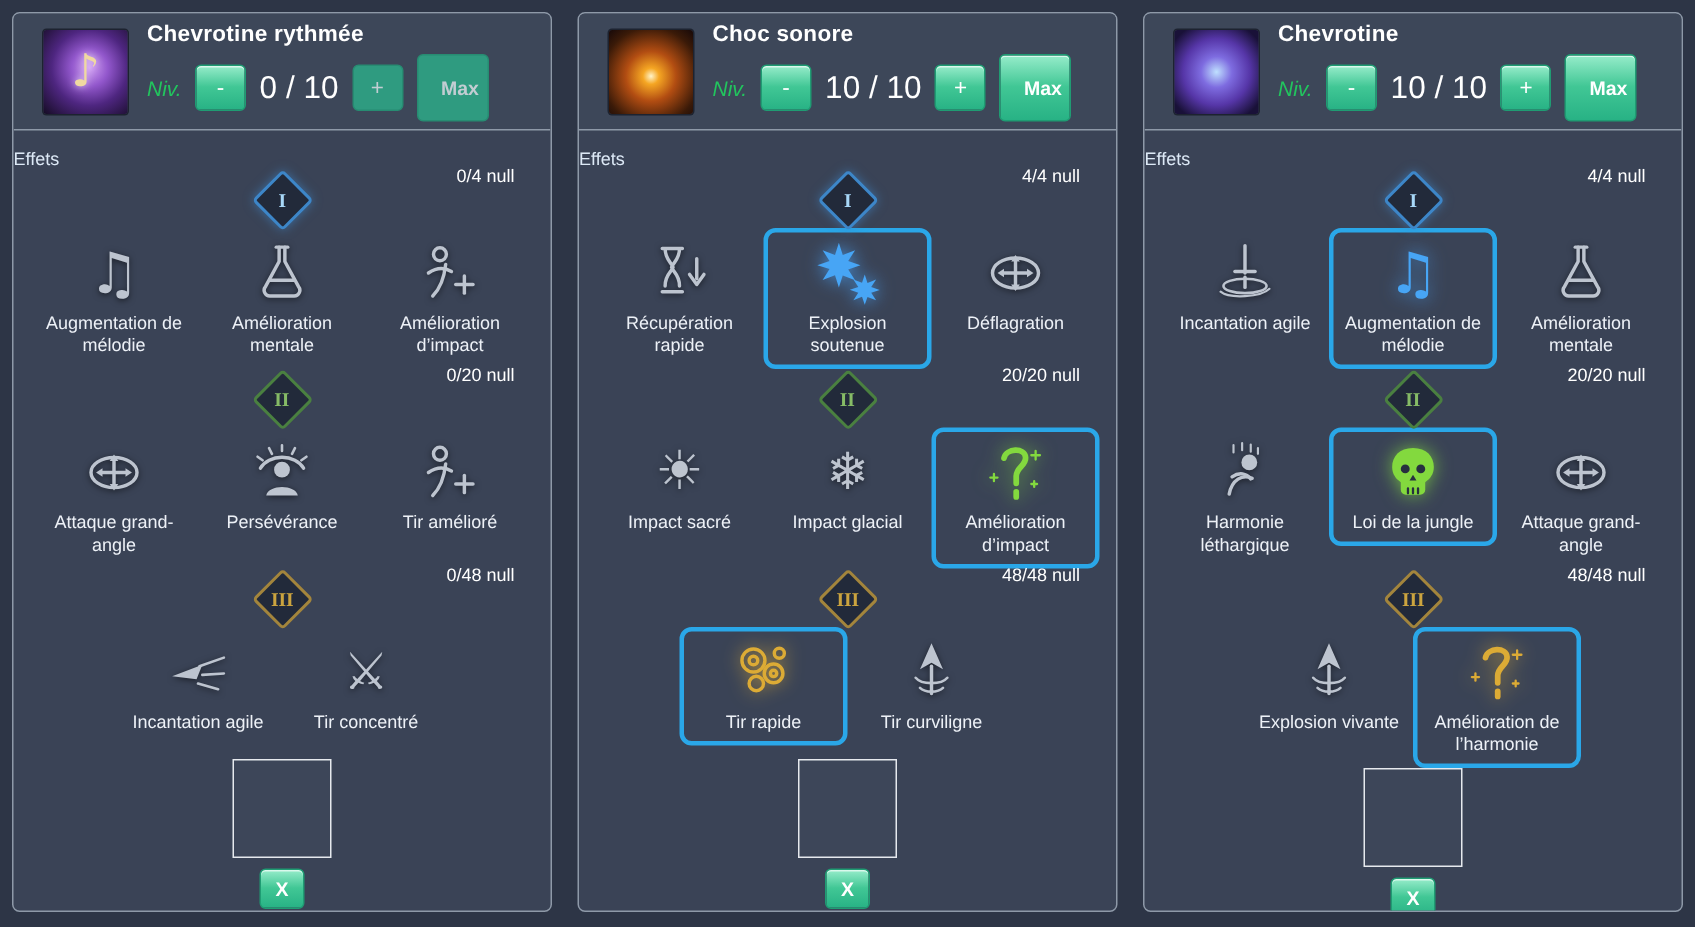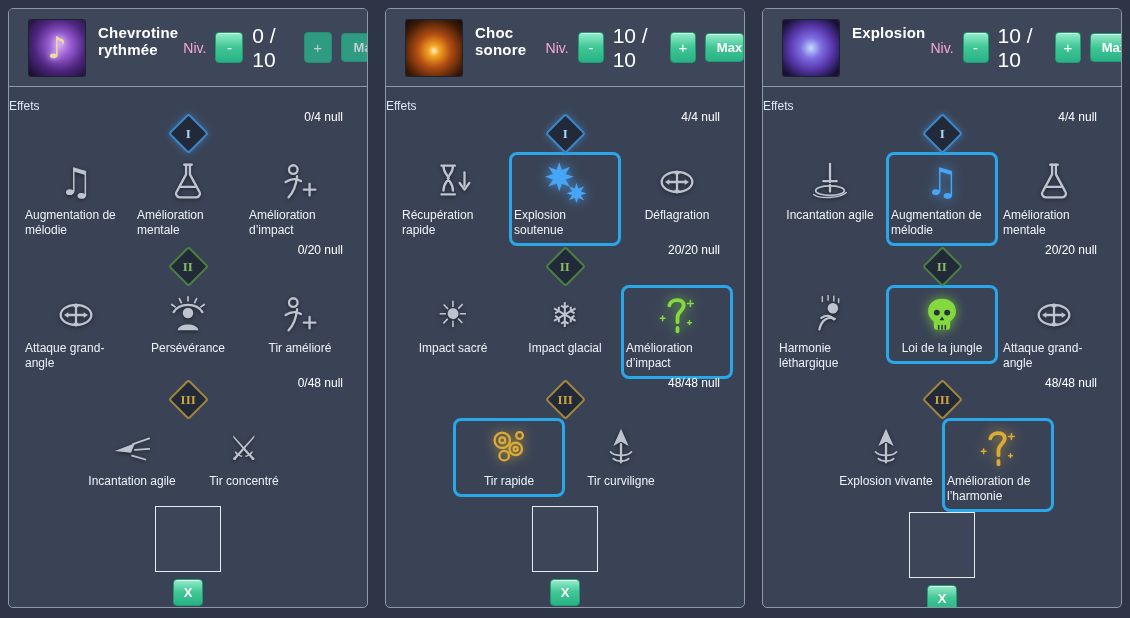--- a/index.html
+++ b/index.html
@@ -17,28 +17,28 @@
   .panel-header{
     flex:0 0 auto;height:77px;display:flex;align-items:center;
     padding-left:20px;background:#3d4759;border-bottom:1px solid #8e99a8;
   }
   .portrait{width:56px;height:56px;border-radius:2px;margin-right:13px;position:relative;flex:0 0 auto;box-shadow:0 0 0 1px #1d2330;}
   .portrait-0{background:radial-gradient(circle at 55% 45%, #cf9df2 0%, #9257cc 28%, #4e2680 58%, #150c24 100%);}
   .portrait-1{background:radial-gradient(circle at 50% 55%, #fff3c8 0%, #f5a623 13%, #b24d12 40%, #3a1a08 78%, #170909 100%);}
   .portrait-2{background:radial-gradient(circle at 50% 50%, #bfe0ff 0%, #7e6ce0 26%, #5636a8 56%, #191138 88%);}
   .pglyph{position:absolute;inset:0;display:flex;align-items:center;justify-content:center;
     font-family:"DejaVu Sans",sans-serif;font-size:30px;color:#f0d9a0;text-shadow:0 0 6px rgba(255,255,255,.8);}
-  .head-info{display:flex;flex-direction:row;gap:5px;}
+  .head-info{display:flex;flex-direction:column;gap:5px;}
   .title{margin:0;font-size:15px;font-weight:bold;color:#ffffff;letter-spacing:.2px;}
   .level-row{display:flex;align-items:center;gap:9px;}
-  .niv{color:#f9a8d4;font-size:14px;}
+  .niv{color:#22c55e;font-size:14px;font-style:italic;}
   .lvl{color:#ffffff;font-size:21px;}
   .btn{border-radius:4px;border:1px solid #1f9c73;cursor:pointer;font-family:inherit;padding:0;}
   .btn.square{width:34px;height:31px;font-size:15px;}
-  .btn.max{width:48px;height:29px;font-size:13px;font-weight:bold;padding-left:10px;}
+  .btn.max{width:48px;height:45px;font-size:13px;font-weight:bold;padding-left:10px;}
   .btn.bright{background:linear-gradient(180deg,#96ecca 0%,#41c795 48%,#28b285 100%);color:#fff;box-shadow:inset 0 1px 0 rgba(255,255,255,.65);}
   .btn.muted{background:#2f9b80;border-color:#278c72;color:#c2cdd2;}
   .x-btn{display:block;margin:7px auto 0;width:30px;height:27px;font-size:13px;font-weight:bold;}
 
   .body{flex:1;display:flex;flex-direction:column;min-height:0;}
   .effects-title{text-align:left;color:#dde9f6;font-size:12px;margin-top:12px;}
   .tier-head{position:relative;height:38px;margin-top:1px;display:flex;justify-content:center;align-items:center;}
   .tier-count{position:absolute;top:-4px;right:24px;color:#ffffff;font-size:12px;margin-left:10px;}
   .diamond{width:25px;height:25px;transform:rotate(45deg);border:2px solid #888;border-radius:3px;
     background:#222a3a;display:flex;align-items:center;justify-content:center;}
@@ -52,21 +52,21 @@
   .skills-row{display:flex;justify-content:center;align-items:flex-start;min-height:88px;}
   .skill{width:112px;box-sizing:border-box;border:3px solid transparent;border-radius:8px;
     padding:3px 2px 5px;display:flex;flex-direction:column;align-items:center;gap:2px;}
   .skill.selected{border-color:#2aa7e8;}
   .skill-icon{height:48px;display:flex;align-items:center;justify-content:center;color:#bdc4cf;
     filter:drop-shadow(0 1px 2px rgba(0,0,0,.55));}
   .skill-icon .glyph{font-family:"DejaVu Sans",sans-serif;font-size:38px;line-height:1;}
   .tint-blue{color:#47a5f5;filter:drop-shadow(0 0 6px rgba(70,160,245,.85));}
   .tint-green{color:#83d93e;filter:drop-shadow(0 0 6px rgba(130,217,62,.75));}
   .tint-gold{color:#dcab35;filter:drop-shadow(0 0 6px rgba(220,171,53,.75));}
-  .skill-label{color:#edf1f7;font-size:12px;line-height:1.25;}
+  .skill-label{color:#edf1f7;font-size:12px;text-align:center;line-height:1.25;}
   .bottom{margin-top:auto;padding-bottom:14px;display:flex;flex-direction:column;align-items:center;}
   .slot-box{width:64px;height:64px;border:1px solid #e6e9ee;background:rgba(255,255,255,.02);}
 </style>
 </head>
 <body>
 
 <div class="wrap" id="root">
     <section class="panel">
       <header class="panel-header">
         <div class="portrait portrait-0">
@@ -330,21 +330,21 @@
           <button class="btn bright x-btn">X</button>
         </div>
       </div>
     </section>
     <section class="panel">
       <header class="panel-header">
         <div class="portrait portrait-2">
           <span class="pglyph"></span>
         </div>
         <div class="head-info">
-          <h2 class="title">Explosion</h2>
+          <h2 class="title">Chevrotine</h2>
           <div class="level-row">
             <span class="niv">Niv.</span>
             <button class="btn square bright">-</button>
             <span class="lvl">10 / 10</span>
             <button class="btn square bright">+</button>
             <button class="btn max bright">Max</button>
           </div>
         </div>
       </header>
       <div class="body">

